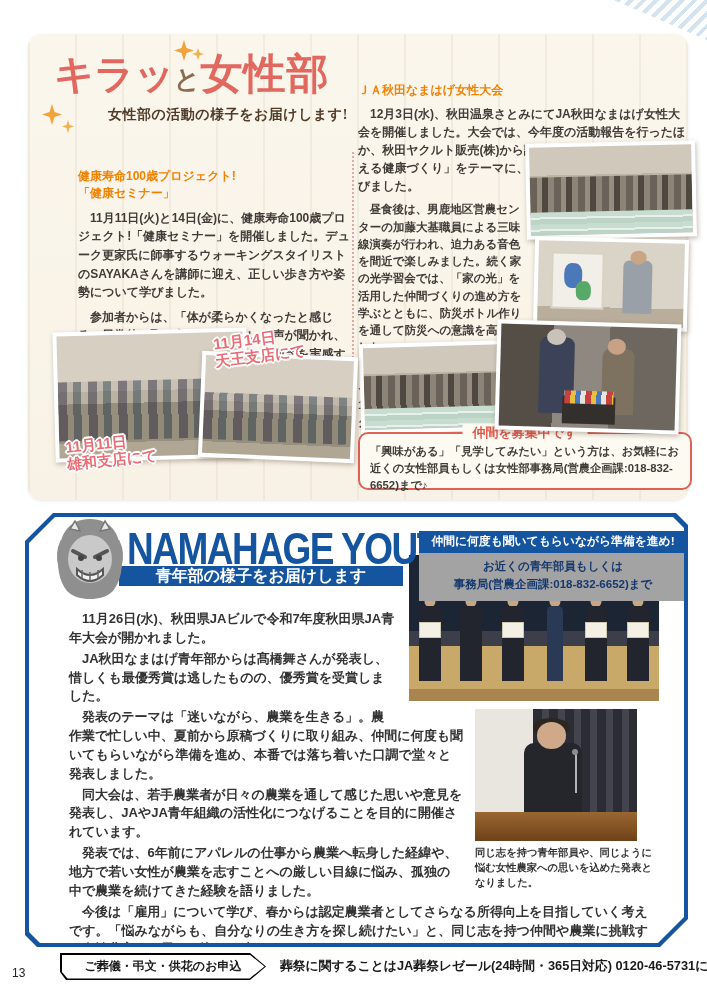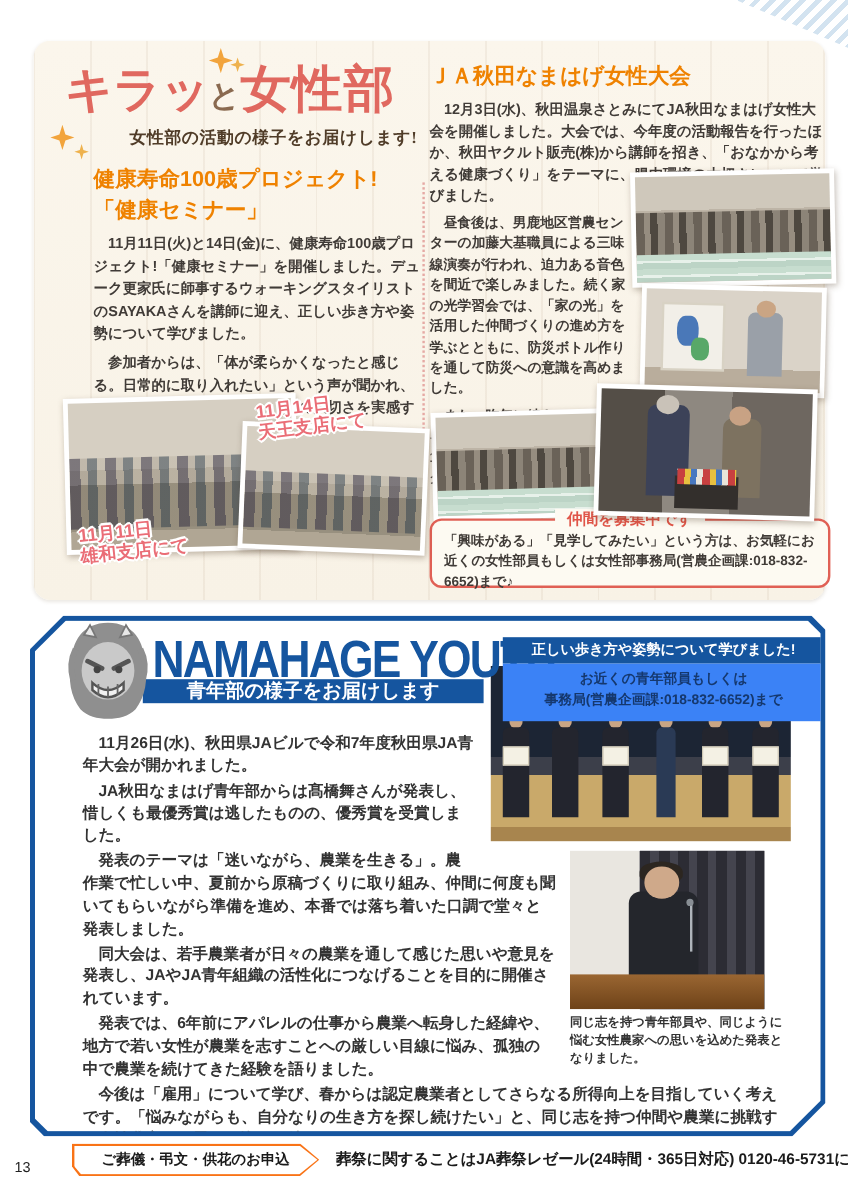--- a/index.html
+++ b/index.html
@@ -16,21 +16,21 @@
       linear-gradient(180deg,#fbf6ec,#f8f2e6);
     box-shadow:0 1px 3px rgba(120,100,70,.15);}
   .w-logo{position:absolute;left:26px;top:12px;width:310px;height:92px;}
   .w-title{font-family:"Liberation Serif",serif;font-weight:bold;color:#e0685f;white-space:nowrap;}
   .w-title .t1{font-size:40px;letter-spacing:-1px;}
   .w-title .t2{font-size:26px;color:#8a6a50;}
   .w-title .t3{font-size:42px;letter-spacing:1px;}
   .w-sub{font-family:"Liberation Serif",serif;font-weight:bold;color:#503c28;font-size:14px;margin:4px 0 0 54px;letter-spacing:.5px;}
   .sparkle{position:absolute;}
   .w-col-l{position:absolute;left:50px;top:102px;width:272px;}
-  .w-head{color:#ef8200;font-weight:bold;font-size:18px;line-height:1.45;}
+  .w-head{color:#ef8200;font-weight:bold;font-size:12px;line-height:1.45;margin-top:32px;}
   .w-col-l p,.w-col-r p{color:#403b37;font-size:12px;line-height:1.55;margin:6px 0 0 0;text-indent:1em;font-weight:bold;}
   .w-divider{position:absolute;left:324px;top:118px;height:250px;border-left:2px dotted #e5a9a4;}
   .w-col-r{position:absolute;left:330px;top:16px;width:332px;}
   .w-col-r .narrow{width:172px;}
   .w-col-r p{font-size:11.5px;line-height:1.5;}
   
   .photo{position:absolute;background:#fff;padding:4px;box-shadow:1px 2px 5px rgba(80,60,40,.35);}
   .ph{width:100%;height:100%;overflow:hidden;position:relative;}
   .scene-group{background:
       linear-gradient(180deg,#d6cfc2 0 46%,#c3bbac 46% 56%,#98907f 56% 88%,#b0a694 88%);}
@@ -63,21 +63,21 @@
   
   .y-frame{position:absolute;left:25px;top:513px;width:663px;height:434px;background:#15559f;
     clip-path:polygon(28px 0,calc(100% - 12px) 0,100% 12px,100% calc(100% - 28px),calc(100% - 28px) 100%,12px 100%,0 calc(100% - 12px),0 28px);}
   .y-inner{position:absolute;left:4px;top:4px;right:4px;bottom:4px;background:#fff;
     clip-path:polygon(26px 0,calc(100% - 11px) 0,100% 11px,100% calc(100% - 26px),calc(100% - 26px) 100%,11px 100%,0 calc(100% - 11px),0 26px);}
   .y-logo-text{position:absolute;left:98px;top:8px;color:#15559f;font-weight:bold;font-size:37px;letter-spacing:-1.5px;transform:scaleY(1.18);transform-origin:top left;white-space:nowrap;z-index:1;}
   .y-bar{position:absolute;left:90px;top:49px;width:284px;height:20px;background:#15559f;color:#fff;font-weight:bold;font-size:16px;display:flex;align-items:center;justify-content:center;z-index:1;}
   .y-namahage{position:absolute;left:22px;top:-2px;z-index:2;}
   .y-recruit{position:absolute;left:390px;top:14px;width:268px;height:72px;z-index:1;}
   .y-recruit .tt{background:#15559f;color:#fff;font-weight:bold;font-size:11.8px;height:22px;display:flex;align-items:center;justify-content:center;white-space:nowrap;}
-  .y-recruit .bb{background:#3b82f6;color:#15386e;font-weight:bold;font-size:11.5px;text-align:center;line-height:1.55;padding-top:5px;height:43px;}
+  .y-recruit .bb{background:#a3a3a3;color:#15386e;font-weight:bold;font-size:11.5px;text-align:center;line-height:1.55;padding-top:5px;height:43px;}
   .y-article{position:absolute;left:40px;top:86px;width:590px;}
   .y-title-wrap{border-left:5px solid #f7d11e;padding-left:10px;}
   .y-title{color:#15559f;font-weight:bold;font-size:21px;line-height:1.1;}
   .y-subtitle{color:#15559f;font-weight:bold;font-size:13.5px;margin-top:4px;}
   .y-body{margin-top:7px;}
   .y-body p{color:#333;font-size:13px;line-height:1.45;margin:0 0 2px 0;text-indent:1em;font-weight:bold;}
   .y-stage{float:right;width:250px;height:146px;margin:-48px 0 8px 12px;position:relative;overflow:hidden;
       background:linear-gradient(180deg,#1c2534 0 52%,#3c3f4a 52% 62%,#c9a96a 62% 92%,#a8854e 92%);}
   .y-stage .banner{position:absolute;left:6%;top:5%;width:88%;height:16%;background:#f2f0e8;transform:rotate(-.6deg);
       display:flex;align-items:center;justify-content:center;color:#2c4a38;font-weight:bold;font-size:11px;font-family:"Liberation Serif",serif;white-space:nowrap;}
@@ -94,21 +94,21 @@
       background:repeating-linear-gradient(90deg,#2c2c34 0 9px,#44444e 9px 16px);}
   .y-podium .body{position:absolute;left:30%;top:26%;width:36%;height:58%;background:#24262c;border-radius:10px 10px 0 0;}
   .y-podium .head{position:absolute;left:38%;top:10%;width:18%;height:20%;background:#cfa98a;border-radius:50%;}
   .y-podium .hair{position:absolute;left:36%;top:7%;width:22%;height:13%;background:#2c2620;border-radius:50% 50% 30% 30%;}
   .y-podium .desk{position:absolute;left:0;right:0;bottom:0;height:22%;background:linear-gradient(180deg,#9a6632,#6e4218);}
   .y-podium .mic{position:absolute;left:62%;top:34%;width:2px;height:30%;background:#aeb4ba;}
   .y-podium .michead{position:absolute;left:60%;top:30%;width:6px;height:6px;border-radius:50%;background:#888e94;}
   .y-caption{color:#333;font-weight:bold;font-size:10.3px;line-height:1.45;margin-top:5px;}
   
   .footer{position:absolute;left:60px;top:953px;width:628px;display:flex;align-items:center;}
-  .f-label-o{background:#f97316;clip-path:polygon(0 0,calc(100% - 16px) 0,100% 50%,calc(100% - 16px) 100%,6px 100%,0 calc(100% - 8px));padding:0;width:206px;height:27px;position:relative;flex:0 0 auto;}
+  .f-label-o{background:#000000;clip-path:polygon(0 0,calc(100% - 16px) 0,100% 50%,calc(100% - 16px) 100%,6px 100%,0 calc(100% - 8px));padding:0;width:206px;height:27px;position:relative;flex:0 0 auto;}
   .f-label-i{position:absolute;left:1.5px;top:1.5px;right:1.5px;bottom:1.5px;background:#fff;
       clip-path:polygon(0 0,calc(100% - 15px) 0,100% 50%,calc(100% - 15px) 100%,6px 100%,0 calc(100% - 7px));
       display:flex;align-items:center;justify-content:center;color:#1a1a1a;font-weight:bold;font-size:12px;white-space:nowrap;}
   .f-text{margin-left:14px;color:#1a1a1a;font-weight:bold;font-size:12.8px;white-space:nowrap;}
   .page-num{position:absolute;left:12px;top:966px;color:#222;font-size:12px;}
 </style>
 </head>
 <body>
 
 <div class="page">
@@ -212,21 +212,21 @@
           <circle cx="48" cy="43" r="3" fill="#444"></circle>
         <path d="M26 54 Q39 66 52 54 L52 60 Q39 72 26 60 Z" fill="#f2f2f2" stroke="#555" stroke-width="2"></path>
         <path d="M31 55 L31 64 M39 57 L39 66 M47 55 L47 64" stroke="#666" stroke-width="1.5"></path>
         <path d="M12 26 Q6 38 10 52 M66 26 Q72 38 68 52" stroke="#8f8f8f" stroke-width="5" fill="none"></path>
       </svg>
 
       <div class="y-logo-text">NAMAHAGE YOUTH</div>
       <div class="y-bar">青年部の様子をお届けします</div>
 
       <div class="y-recruit">
-        <div class="tt">正しい歩き方や姿勢について学びました!</div>
+        <div class="tt">仲間に何度も聞いてもらいながら準備を進め!</div>
         <div class="bb">
           <div>お近くの青年部員もしくは</div>
           <div>事務局(営農企画課:018-832-6652)まで</div>
         </div>
       </div>
 
       <div class="y-article">
 
         <div class="y-stage">
           <div class="banner">令和7年度 秋田県ＪＡ青年大会</div>

